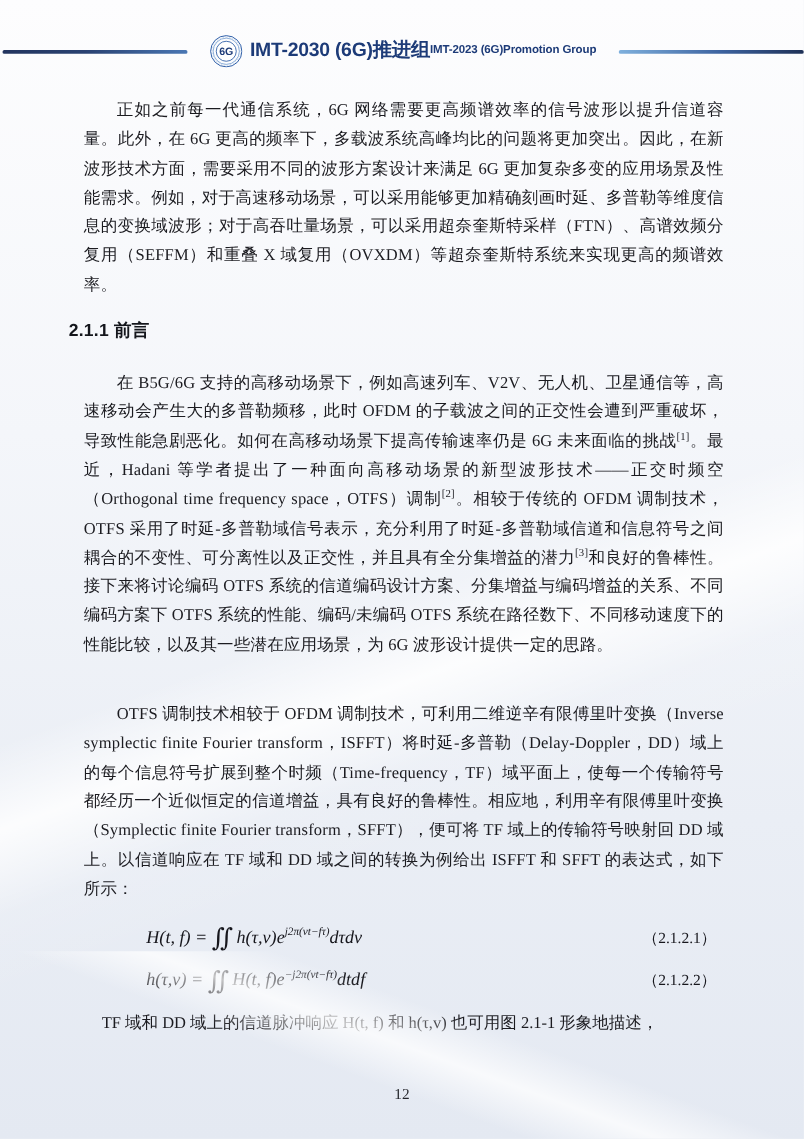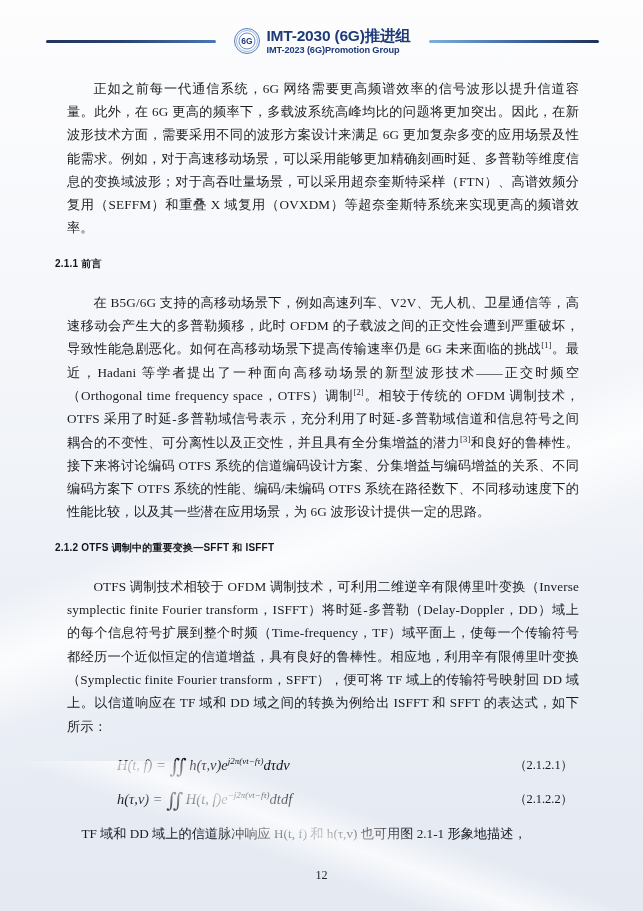--- a/index.html
+++ b/index.html
@@ -62,21 +62,21 @@
     flex: 0 0 auto;
   }
   .seal {
     position: relative;
     width: 26px;
     height: 26px;
     flex: 0 0 auto;
   }
   .brand-text {
     display: flex;
-    flex-direction: column;
+    flex-direction: row;
     line-height: 1;
   }
   .brand-line1 {
     font-family: "Liberation Sans", sans-serif;
     font-weight: bold;
     font-size: 15.5px;
     color: #1d3b78;
     letter-spacing: -0.2px;
     white-space: nowrap;
   }
@@ -117,21 +117,21 @@
     font-family: "Liberation Sans", sans-serif;
     font-weight: bold;
     font-size: 14.6px;
     color: #14161c;
     margin: 18px 0 0 0;
     letter-spacing: 0.2px;
   }
   .h3 {
     font-family: "Liberation Sans", sans-serif;
     font-weight: bold;
-    font-size: 10px;
+    font-size: 14px;
     color: #14161c;
     margin: 17px 0 0 0;
     letter-spacing: 0.2px;
   }
   .gap-sm { height: 8px; }
   sup.cite {
     font-size: 8.6px;
     vertical-align: super;
     line-height: 0;
   }
@@ -225,21 +225,20 @@
 
     <p class="para">正如之前每一代通信系统，6G 网络需要更高频谱效率的信号波形以提升信道容量。此外，在 6G 更高的频率下，多载波系统高峰均比的问题将更加突出。因此，在新波形技术方面，需要采用不同的波形方案设计来满足 6G 更加复杂多变的应用场景及性能需求。例如，对于高速移动场景，可以采用能够更加精确刻画时延、多普勒等维度信息的变换域波形；对于高吞吐量场景，可以采用超奈奎斯特采样（FTN）、高谱效频分复用（SEFFM）和重叠 X 域复用（OVXDM）等超奈奎斯特系统来实现更高的频谱效率。</p>
 
 
     <div class="h3">2.1.1 前言</div>
 
     <div class="gap-sm"></div>
 
     <p class="para"><span>在 B5G/6G 支持的高移动场景下，例如高速列车、V2V、无人机、卫星通信等，高速移动会产生大的多普勒频移，此时 OFDM 的子载波之间的正交性会遭到严重破坏，导致性能急剧恶化。如何在高移动场景下提高传输速率仍是 6G 未来面临的挑战</span><sup class="cite">[1]</sup><span>。最近，Hadani 等学者提出了一种面向高移动场景的新型波形技术——正交时频空（Orthogonal time frequency space，OTFS）调制</span><sup class="cite">[2]</sup><span>。相较于传统的 OFDM 调制技术，OTFS 采用了时延-多普勒域信号表示，充分利用了时延-多普勒域信道和信息符号之间耦合的不变性、可分离性以及正交性，并且具有全分集增益的潜力</span><sup class="cite">[3]</sup><span>和良好的鲁棒性。接下来将讨论编码 OTFS 系统的信道编码设计方案、分集增益与编码增益的关系、不同编码方案下 OTFS 系统的性能、编码/未编码 OTFS 系统在路径数下、不同移动速度下的性能比较，以及其一些潜在应用场景，为 6G 波形设计提供一定的思路。</span></p>
 
-    <div class="h3">2.1.2 OTFS 调制中的重要变换—SFFT 和 ISFFT</div>
 
     <div class="gap-sm"></div>
 
     <p class="para">OTFS 调制技术相较于 OFDM 调制技术，可利用二维逆辛有限傅里叶变换（Inverse symplectic finite Fourier transform，ISFFT）将时延-多普勒（Delay-Doppler，DD）域上的每个信息符号扩展到整个时频（Time-frequency，TF）域平面上，使每一个传输符号都经历一个近似恒定的信道增益，具有良好的鲁棒性。相应地，利用辛有限傅里叶变换（Symplectic finite Fourier transform，SFFT），便可将 TF 域上的传输符号映射回 DD 域上。以信道响应在 TF 域和 DD 域之间的转换为例给出 ISFFT 和 SFFT 的表达式，如下所示：</p>
 
     <div class="equations">
 
       <div class="eq-row">
         <div class="eq-body">
           <span class="mi">H(t, f) =</span>

